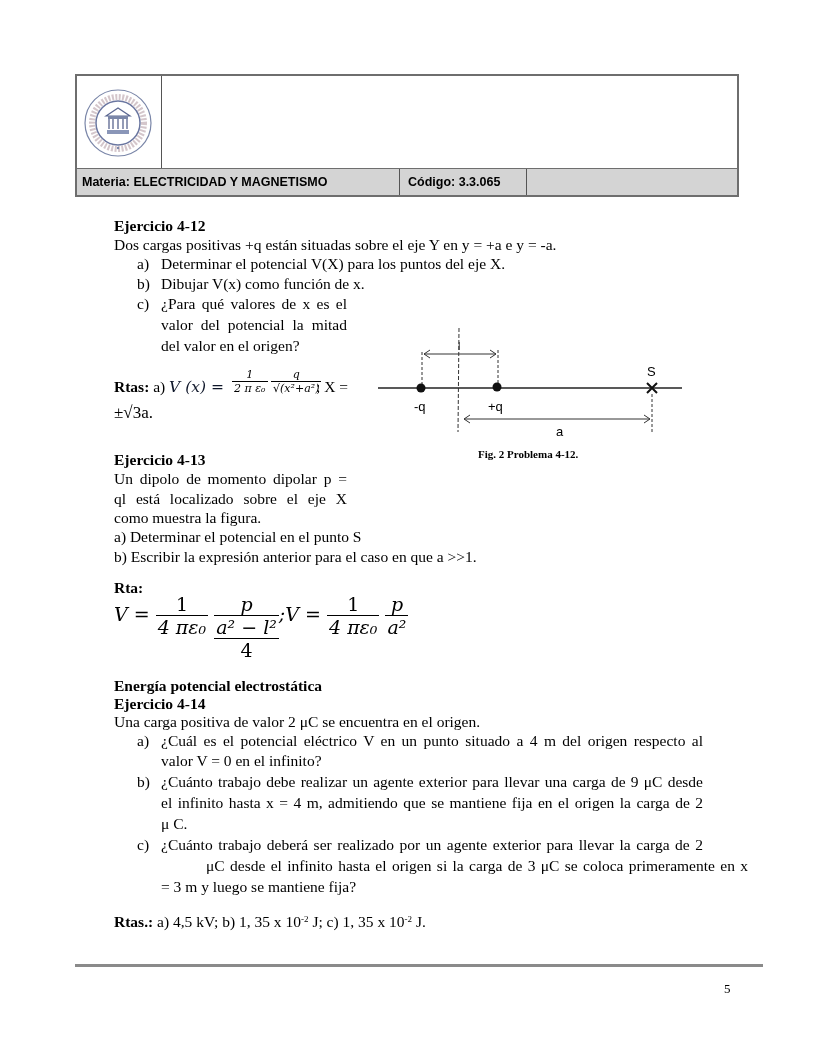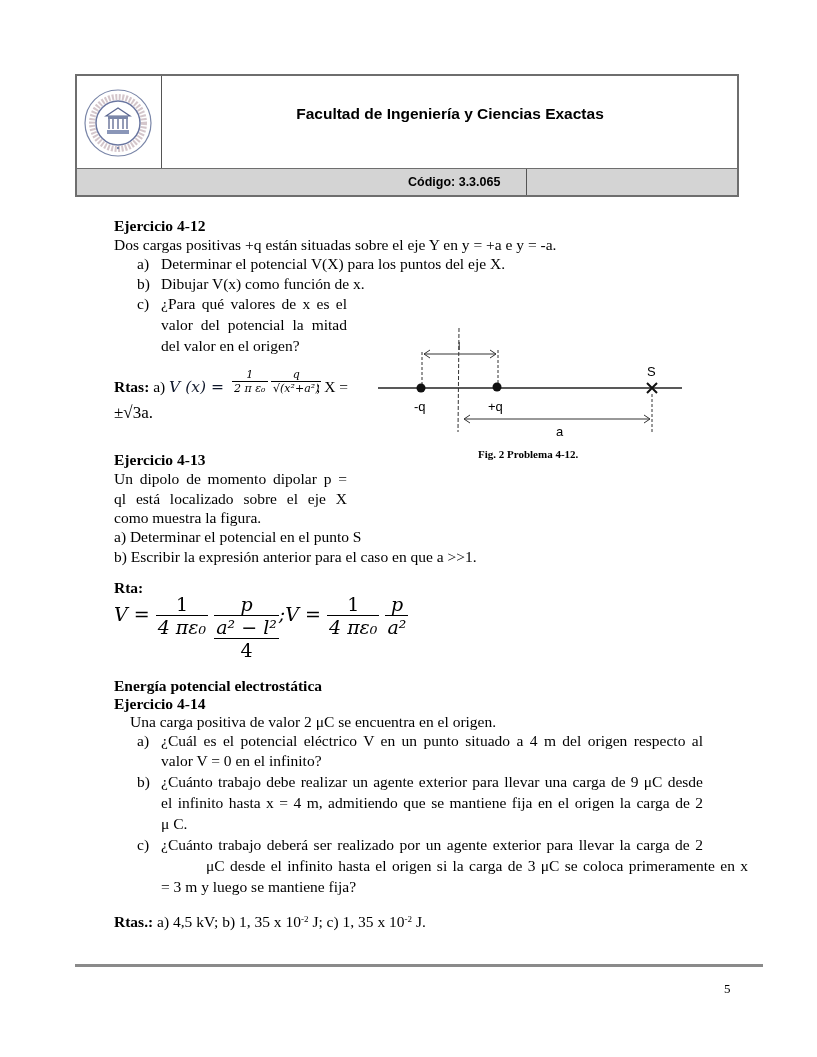--- a/index.html
+++ b/index.html
@@ -44,24 +44,24 @@
         <circle cx="36" cy="35" r="22" fill="none" stroke="#6a76a0" stroke-width="1.5"></circle>
         <circle cx="36" cy="35" r="26" fill="none" stroke="#b8a0a8" stroke-width="6" stroke-dasharray="2 1.5" opacity="0.6"></circle>
         <path d="M24 28 L36 20 L48 28 Z" fill="none" stroke="#5a6690" stroke-width="1.2"></path>
         <rect x="26" y="28" width="20" height="3" fill="#7a86a8"></rect>
         <path d="M27 31 v10 M31 31 v10 M36 31 v10 M41 31 v10 M45 31 v10" stroke="#5a6690" stroke-width="1.3"></path>
         <path d="M25 42 h22 v4 h-22 z" fill="#8a96b8"></path>
         <circle cx="36" cy="60" r="1.2" fill="#7a86a8"></circle>
       </svg>
     </div>
     <div class="title-cell">
-      <div class="title1">Facultad de Ingeniería y Ciencias Exactas</div>
     </div>
   </div>
   <div class="hdr-bot">
+    <div class="cell c1">Materia: ELECTRICIDAD Y MAGNETISMO</div>
     <div class="cell c2">Código: 3.3.065</div>
     <div class="cell c3"></div>
   </div>
 </div>
 
 <div class="t b" style="left:114px; top:216px;">Ejercicio 4-12</div>
 <div class="t" style="left:114px; top:235px;">Dos cargas positivas +q están situadas sobre el eje Y en y = +a e y = -a.</div>
 
 <div class="t" style="left:137px; top:254px;">a)</div>
 <div class="t" style="left:161px; top:254px;">Determinar el potencial V(X) para los puntos del eje X.</div>
@@ -116,21 +116,21 @@
 <div class="t math" style="left:114px; top:593px; font-size:19px; line-height:22px;">
   <span style="vertical-align:top; position:relative; top:10px;">V =</span>
   <span class="frac" style="vertical-align:top;"><span class="num" style="font-style:normal">1</span><span class="den">4 πε₀</span></span>
   <span class="frac" style="vertical-align:top;"><span class="num">p</span><span class="den" style="padding:0"><span class="frac"><span class="num">a² − l²</span><span class="den" style="font-style:normal">4</span></span></span></span><span style="vertical-align:top; position:relative; top:10px;">;</span><span style="vertical-align:top; position:relative; top:10px;">V =</span>
   <span class="frac" style="vertical-align:top;"><span class="num" style="font-style:normal">1</span><span class="den">4 πε₀</span></span>
   <span class="frac" style="vertical-align:top;"><span class="num">p</span><span class="den">a²</span></span>
 </div>
 
 <div class="t b" style="left:114px; top:676px;">Energía potencial electrostática</div>
 <div class="t b" style="left:114px; top:694px;text-align:right;">Ejercicio 4-14</div>
-<div class="t" style="left:114px; top:712px;margin-left:16px;">Una carga positiva de valor 2 μC se encuentra en el origen.</div>
+<div class="t" style="left:114px; top:712px;">Una carga positiva de valor 2 μC se encuentra en el origen.</div>
 
 <div class="t" style="left:137px; top:731px;">a)</div>
 <div class="t just" style="left:161px; top:731px; width:542px;">¿Cuál es el potencial eléctrico V en un punto situado a 4 m del origen respecto al</div>
 <div class="t" style="left:161px; top:751px;">valor V = 0 en el infinito?</div>
 
 <div class="t" style="left:137px; top:772px;">b)</div>
 <div class="t just" style="left:161px; top:772px; width:542px;">¿Cuánto trabajo debe realizar un agente exterior para llevar una carga de 9 μC desde</div>
 <div class="t just" style="left:161px; top:793px; width:542px;">el infinito hasta x = 4 m, admitiendo que se mantiene fija en el origen la carga de 2</div>
 <div class="t" style="left:161px; top:814px;">μ C.</div>
 

